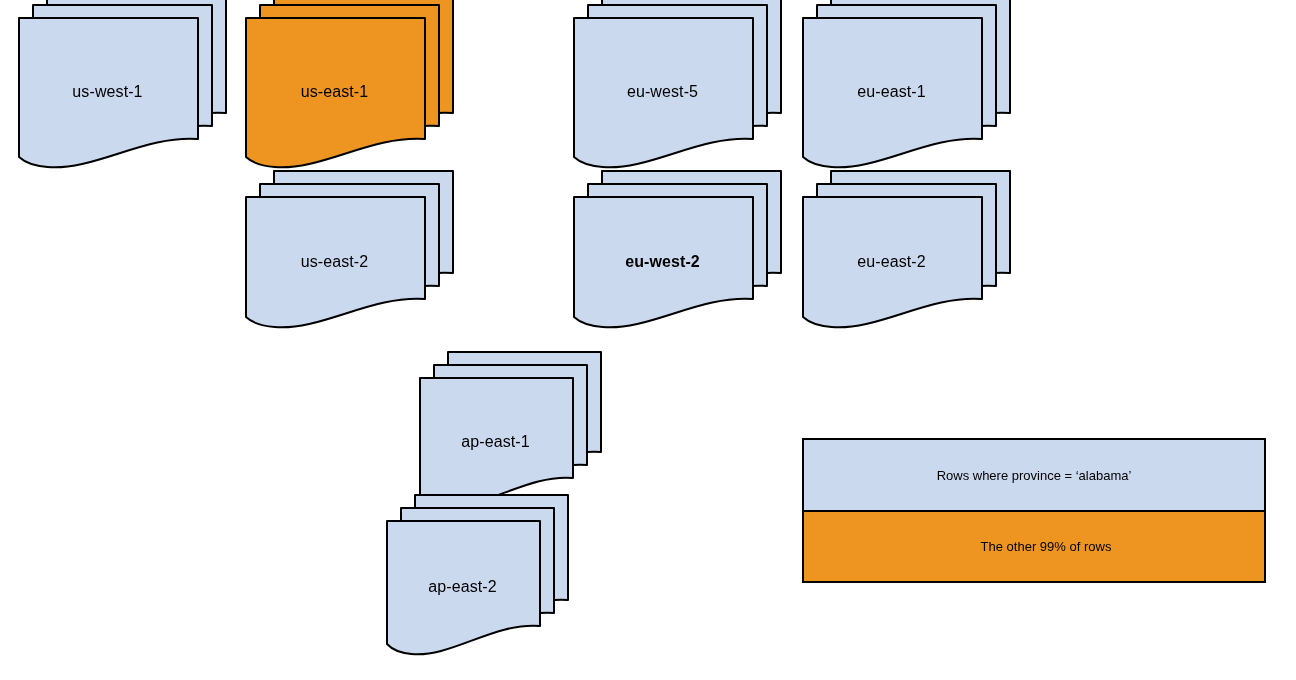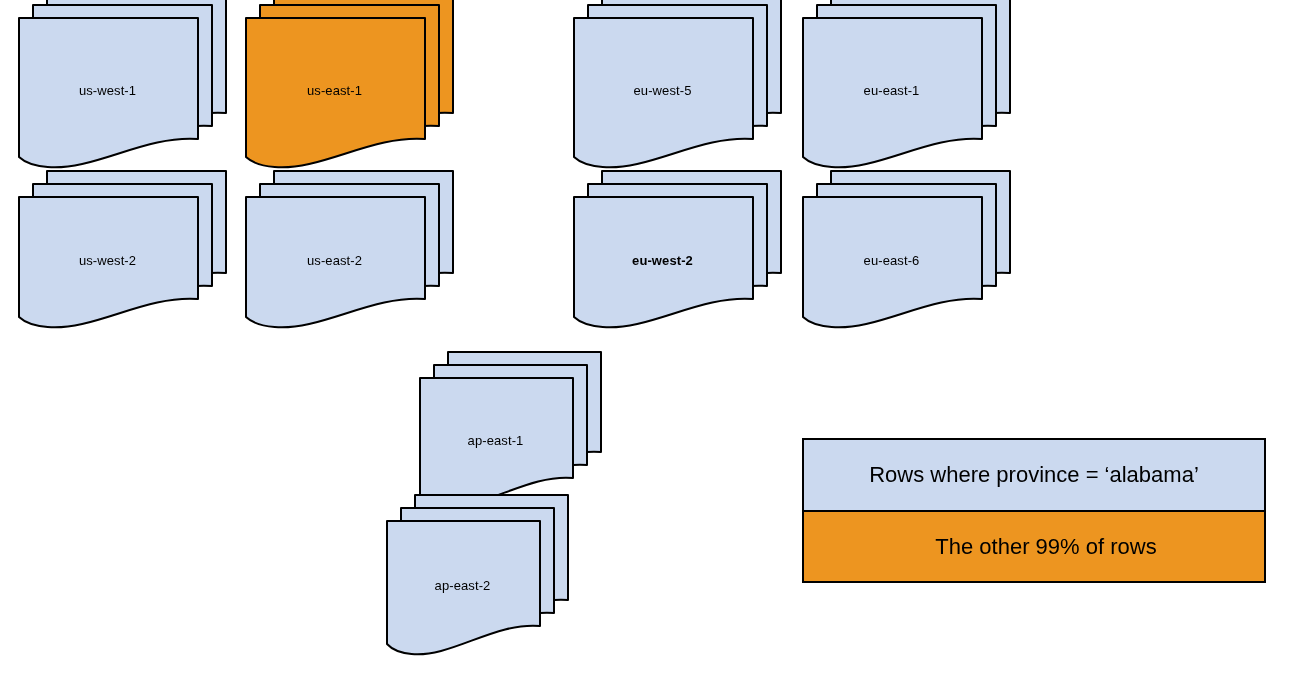--- a/index.html
+++ b/index.html
@@ -21,39 +21,39 @@
   .stack svg {
     display: block;
     overflow: visible;
   }
   .stack-label {
     position: absolute;
     left: 0;
     width: 100%;
     text-align: center;
     font-family: "Liberation Sans", sans-serif;
-    font-size: 13px;
+    font-size: 16px;
     color: #000000;
     letter-spacing: 0.1px;
     white-space: nowrap;
     pointer-events: none;
   }
   .legend {
     position: absolute;
     border: 2px solid #000000;
     box-sizing: border-box;
     overflow: hidden;
   }
   .legend-row {
     display: flex;
     align-items: center;
     justify-content: center;
     box-sizing: border-box;
     font-family: "Liberation Sans", sans-serif;
-    font-size: 22px;
+    font-size: 13px;
     color: #000000;
   }
   .legend-row.top {
     border-bottom: 2px solid #000000;
   }
 </style>
 </head>
 <body>
 
 <div id="canvas">
@@ -106,34 +106,20 @@
         </g>
         <g transform="translate(16,15)">
           <path d="M 0 0 L 179 0 L 179 121 C 125.3 117, 75.17999999999999 153, 28.64 149 C 16.11 148, 5.37 144, 0 139 Z" fill="#cbd9ef" stroke="#000000" stroke-width="2" stroke-linejoin="round"></path>
         </g>
         <g transform="translate(2,28)">
           <path d="M 0 0 L 179 0 L 179 121 C 125.3 117, 75.17999999999999 153, 28.64 149 C 16.11 148, 5.37 144, 0 139 Z" fill="#cbd9ef" stroke="#000000" stroke-width="2" stroke-linejoin="round"></path>
         </g>
       </svg>
       <div class="stack-label" style="top: 93.44px; width: 181px;">eu-east-1</div>
     </div>
-    <div class="stack" style="left: 17px; top: 169px; width: 207px; height: 164px;">
-      <svg width="211" height="168">
-        <g transform="translate(30,2)">
-          <path d="M 0 0 L 179 0 L 179 102 C 125.3 98, 75.17999999999999 134, 28.64 130 C 16.11 129, 5.37 125, 0 120 Z" fill="#cbd9ef" stroke="#000000" stroke-width="2" stroke-linejoin="round"></path>
-        </g>
-        <g transform="translate(16,15)">
-          <path d="M 0 0 L 179 0 L 179 102 C 125.3 98, 75.17999999999999 134, 28.64 130 C 16.11 129, 5.37 125, 0 120 Z" fill="#cbd9ef" stroke="#000000" stroke-width="2" stroke-linejoin="round"></path>
-        </g>
-        <g transform="translate(2,28)">
-          <path d="M 0 0 L 179 0 L 179 102 C 125.3 98, 75.17999999999999 134, 28.64 130 C 16.11 129, 5.37 125, 0 120 Z" fill="#cbd9ef" stroke="#000000" stroke-width="2" stroke-linejoin="round"></path>
-        </g>
-      </svg>
-      <div class="stack-label" style="top: 83.56px; width: 181px;">us-west-2</div>
-    </div>
     <div class="stack" style="left: 244px; top: 169px; width: 207px; height: 164px;">
       <svg width="211" height="168">
         <g transform="translate(30,2)">
           <path d="M 0 0 L 179 0 L 179 102 C 125.3 98, 75.17999999999999 134, 28.64 130 C 16.11 129, 5.37 125, 0 120 Z" fill="#cbd9ef" stroke="#000000" stroke-width="2" stroke-linejoin="round"></path>
         </g>
         <g transform="translate(16,15)">
           <path d="M 0 0 L 179 0 L 179 102 C 125.3 98, 75.17999999999999 134, 28.64 130 C 16.11 129, 5.37 125, 0 120 Z" fill="#cbd9ef" stroke="#000000" stroke-width="2" stroke-linejoin="round"></path>
         </g>
         <g transform="translate(2,28)">
           <path d="M 0 0 L 179 0 L 179 102 C 125.3 98, 75.17999999999999 134, 28.64 130 C 16.11 129, 5.37 125, 0 120 Z" fill="#cbd9ef" stroke="#000000" stroke-width="2" stroke-linejoin="round"></path>
@@ -160,21 +146,21 @@
         <g transform="translate(30,2)">
           <path d="M 0 0 L 179 0 L 179 102 C 125.3 98, 75.17999999999999 134, 28.64 130 C 16.11 129, 5.37 125, 0 120 Z" fill="#cbd9ef" stroke="#000000" stroke-width="2" stroke-linejoin="round"></path>
         </g>
         <g transform="translate(16,15)">
           <path d="M 0 0 L 179 0 L 179 102 C 125.3 98, 75.17999999999999 134, 28.64 130 C 16.11 129, 5.37 125, 0 120 Z" fill="#cbd9ef" stroke="#000000" stroke-width="2" stroke-linejoin="round"></path>
         </g>
         <g transform="translate(2,28)">
           <path d="M 0 0 L 179 0 L 179 102 C 125.3 98, 75.17999999999999 134, 28.64 130 C 16.11 129, 5.37 125, 0 120 Z" fill="#cbd9ef" stroke="#000000" stroke-width="2" stroke-linejoin="round"></path>
         </g>
       </svg>
-      <div class="stack-label" style="top: 83.56px; width: 181px;">eu-east-6</div>
+      <div class="stack-label" style="top: 83.56px; width: 181px;">eu-east-2</div>
     </div>
     <div class="stack" style="left: 418px; top: 350px; width: 181px; height: 162px;">
       <svg width="185" height="166">
         <g transform="translate(30,2)">
           <path d="M 0 0 L 153 0 L 153 100 C 107.1 96, 64.25999999999999 132, 24.48 128 C 13.77 127, 4.59 123, 0 118 Z" fill="#cbd9ef" stroke="#000000" stroke-width="2" stroke-linejoin="round"></path>
         </g>
         <g transform="translate(16,15)">
           <path d="M 0 0 L 153 0 L 153 100 C 107.1 96, 64.25999999999999 132, 24.48 128 C 13.77 127, 4.59 123, 0 118 Z" fill="#cbd9ef" stroke="#000000" stroke-width="2" stroke-linejoin="round"></path>
         </g>
         <g transform="translate(2,28)">

